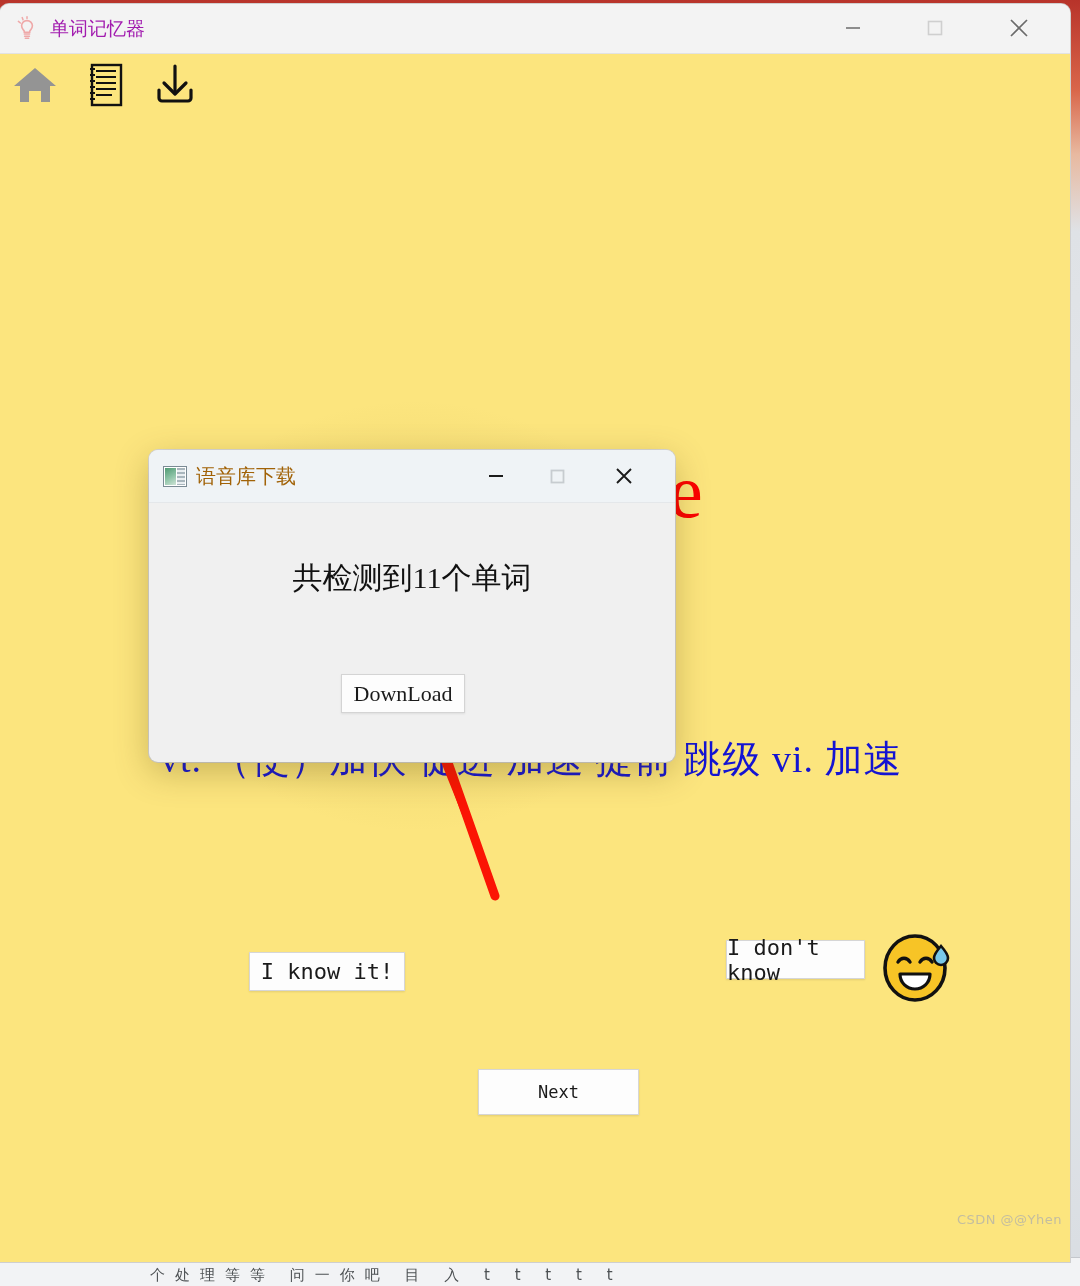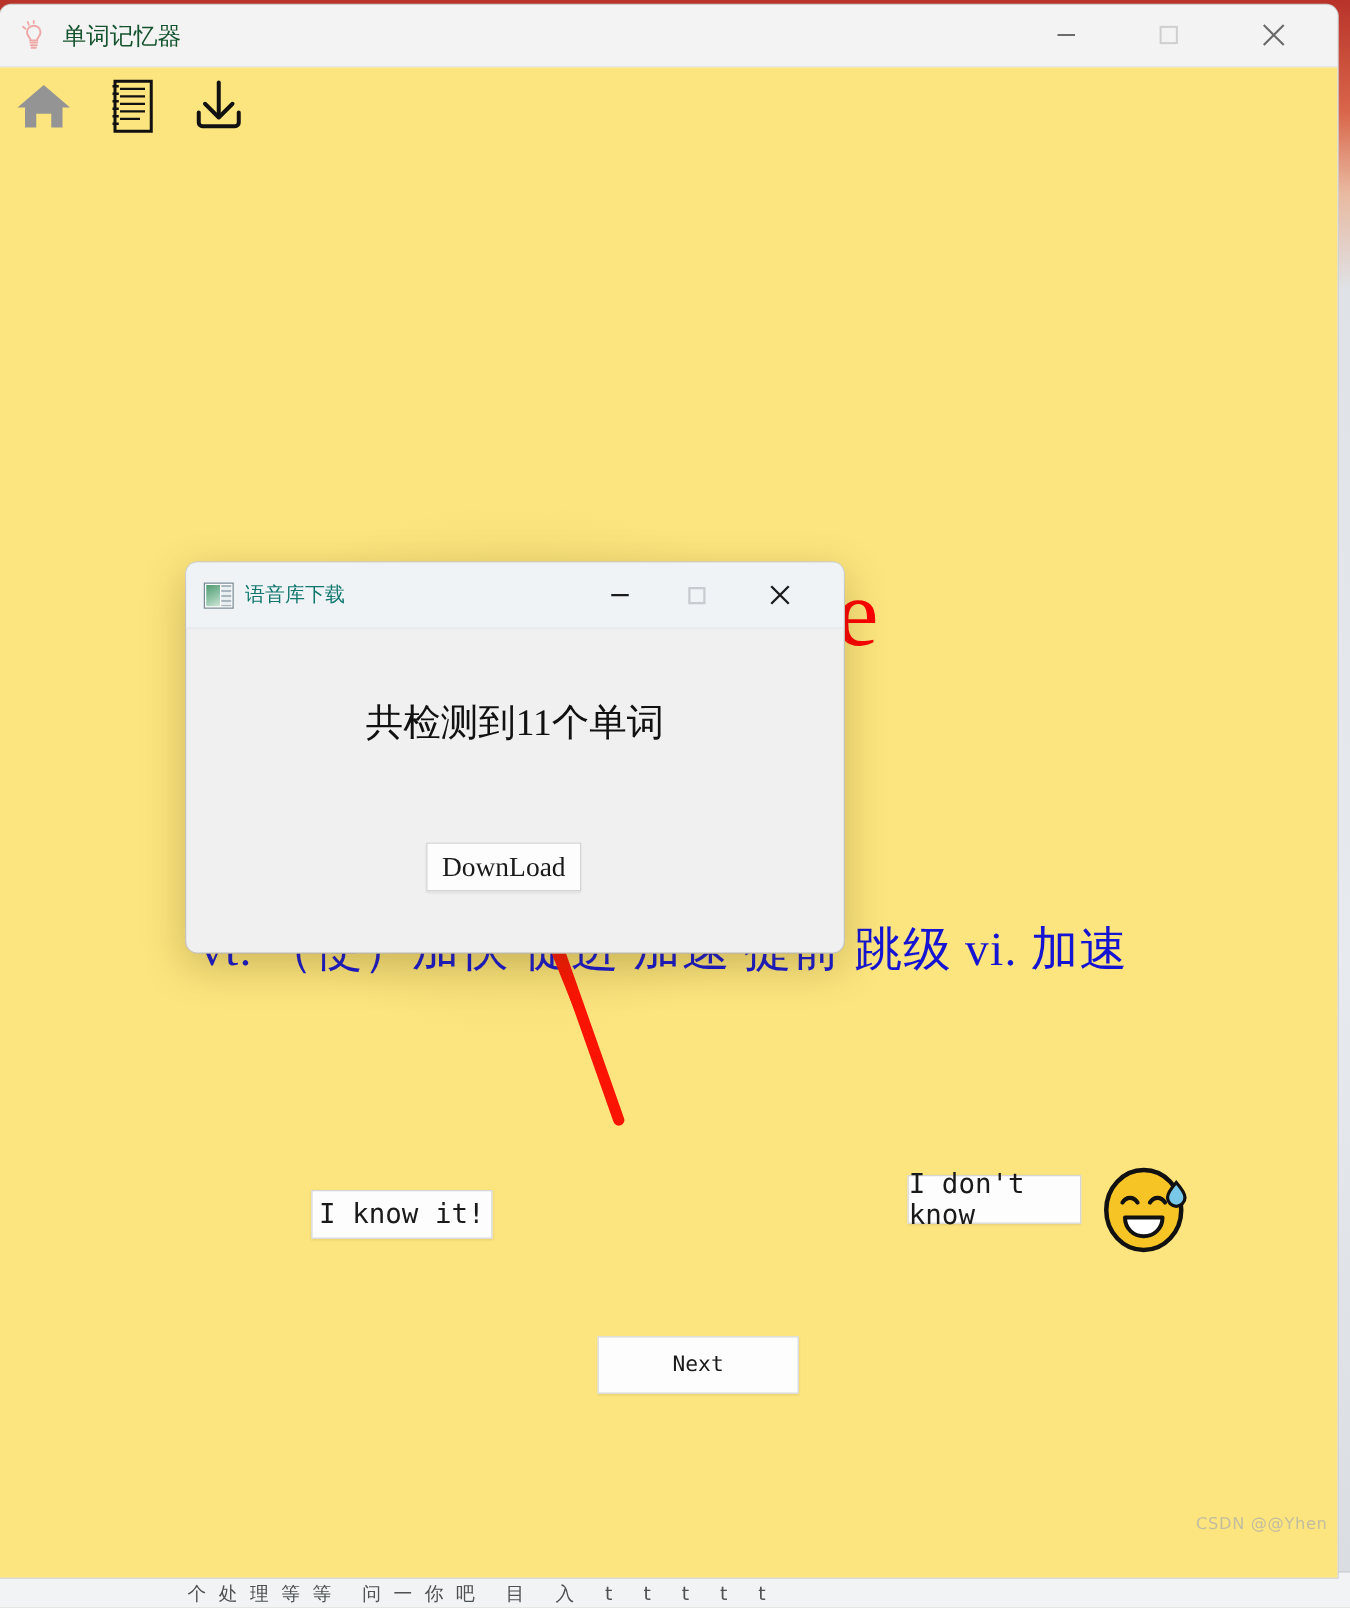--- a/index.html
+++ b/index.html
@@ -75,21 +75,21 @@
   }
   #app-icon {
     margin-left: 14px;
     width: 26px; height: 26px;
     position: relative;
   }
   #app-title {
     margin-left: 10px;
     font-family: Liberation Serif, serif;
     font-size: 19px;
-    color: #14532d;
+    color: #a21caf;
   }
   .wbtn {
     position: absolute;
     top: 0;
     width: 66px; height: 48px;
     display: flex; align-items: center; justify-content: center;
   }
   #btn-min  { right: 184px; }
   #btn-max  { right: 102px; }
   #btn-close{ right: 18px; }
@@ -147,21 +147,21 @@
     border: 1px solid #d6d6d6;
     box-shadow: 0 1px 2px rgba(0,0,0,.10);
     font-family: "DejaVu Sans Mono", monospace;
     font-size: 22px;
     color: #1a1a1a;
     display: flex;
     align-items: center;
     justify-content: center;
     box-sizing: border-box;
   }
-  #btn-know      { left: 249px; top: 836px; width: 145px; height: 39px; }
+  #btn-know      { left: 249px; top: 836px; width: 156px; height: 39px; }
   #btn-dontknow  { left: 726px; top: 824px; width: 139px; height: 39px; }
   #btn-next      { left: 478px; top: 953px; width: 161px; height: 46px; font-size: 17px; }
 
   #emoji {
     position: absolute;
     left: 879px; top: 812px;
     width: 76px; height: 76px;
   }
 
   
@@ -211,22 +211,22 @@
     right: 1px; top: 1px;
     width: 8px; height: 17px;
     background:
       linear-gradient(#a9b6bd 0 2px, transparent 2px 4px) repeat-y,
       #e9eef1;
     background-size: 100% 4px;
   }
   #dlg-title {
     margin-left: 9px;
     font-family: Liberation Mono, monospace;
-    font-size: 16px;
-    color: #0f766e;
+    font-size: 20px;
+    color: #a16207;
   }
   .dbtn {
     position: absolute;
     top: 0;
     width: 54px; height: 51px;
     display: flex; align-items: center; justify-content: center;
   }
   #dlg-min   { right: 152px; }
   #dlg-max   { right: 91px; }
   #dlg-close { right: 24px; }

